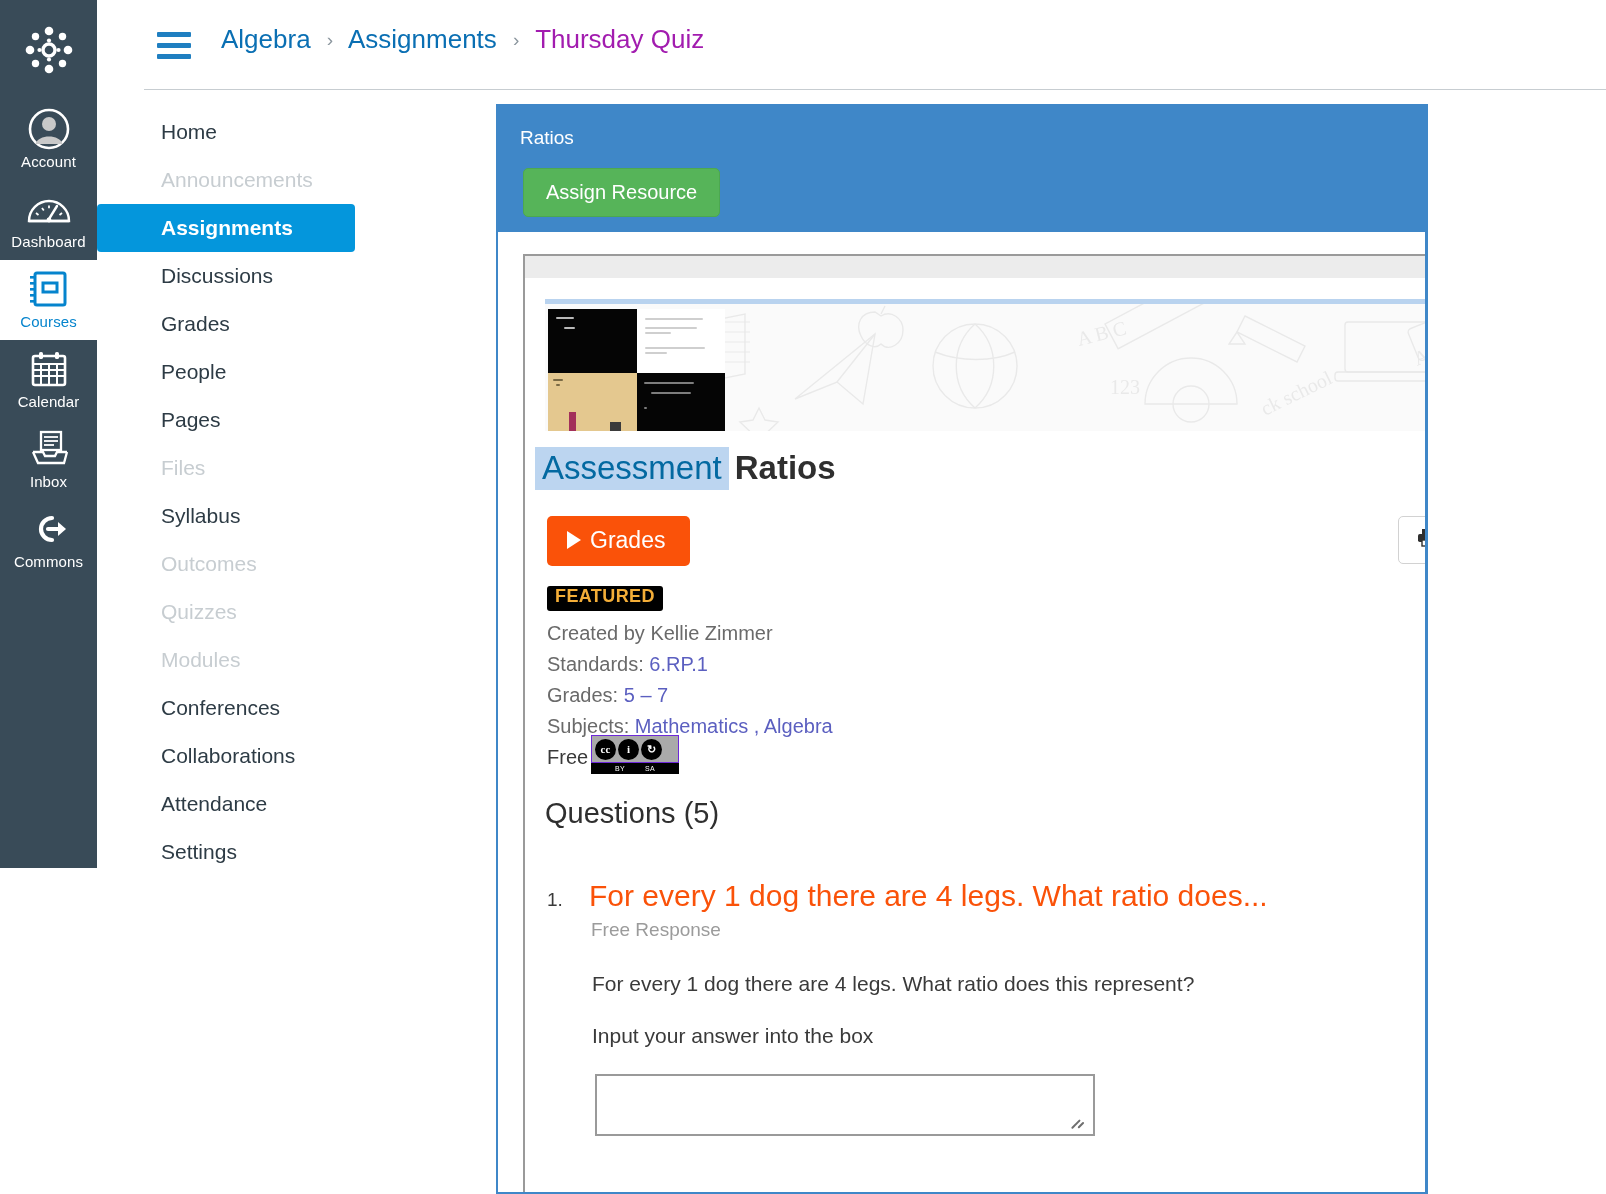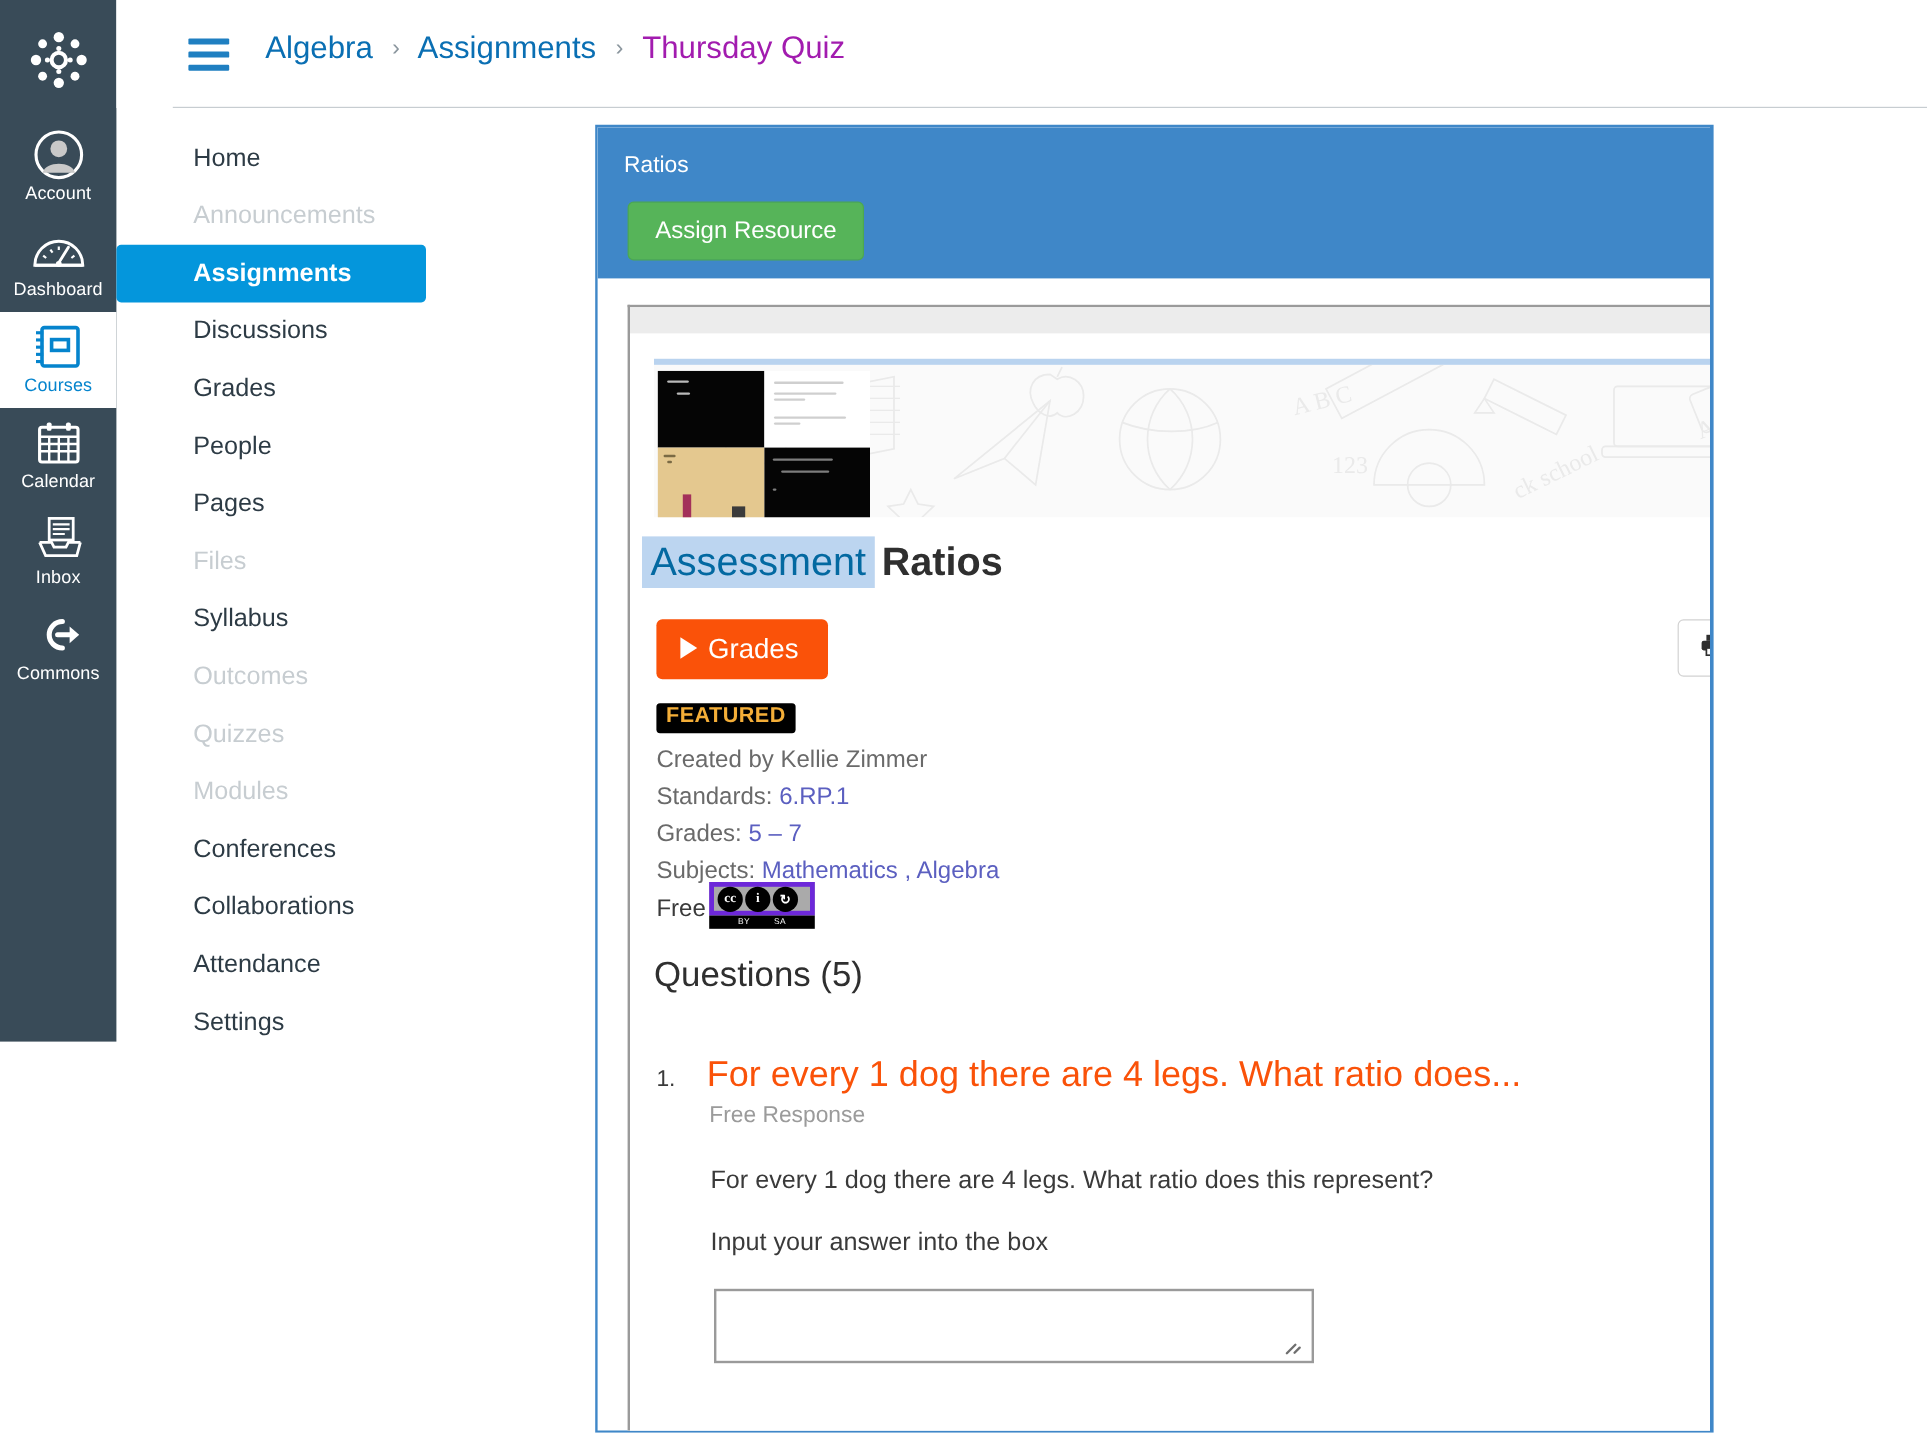--- a/index.html
+++ b/index.html
@@ -201,21 +201,21 @@
   #meta-created { top: 342px; }
   #meta-standards { top: 373px; }
   #meta-grades { top: 404px; }
   #meta-subjects { top: 435px; }
   #meta-free { top: 466px; color: #3a3a3a; }
 
   #cc-badge {
     position: absolute; left: 66px; top: 457px;
     width: 88px; height: 28px; background: #aaaaaa;
     display: flex; align-items: center; gap: 2px; padding-left: 3px;
-    border: 4px solid #6d28d9;
+    border: 1px solid #6d28d9;
   }
   .cc-circ {
     width: 21px; height: 21px; border-radius: 50%;
     background: #000; color: #fff;
     display: flex; align-items: center; justify-content: center;
     font-size: 11px; font-weight: bold; font-family: "Liberation Serif", serif;
   }
   #cc-under {
     position: absolute; left: 66px; top: 485px;
     width: 88px; height: 11px; background: #000;

